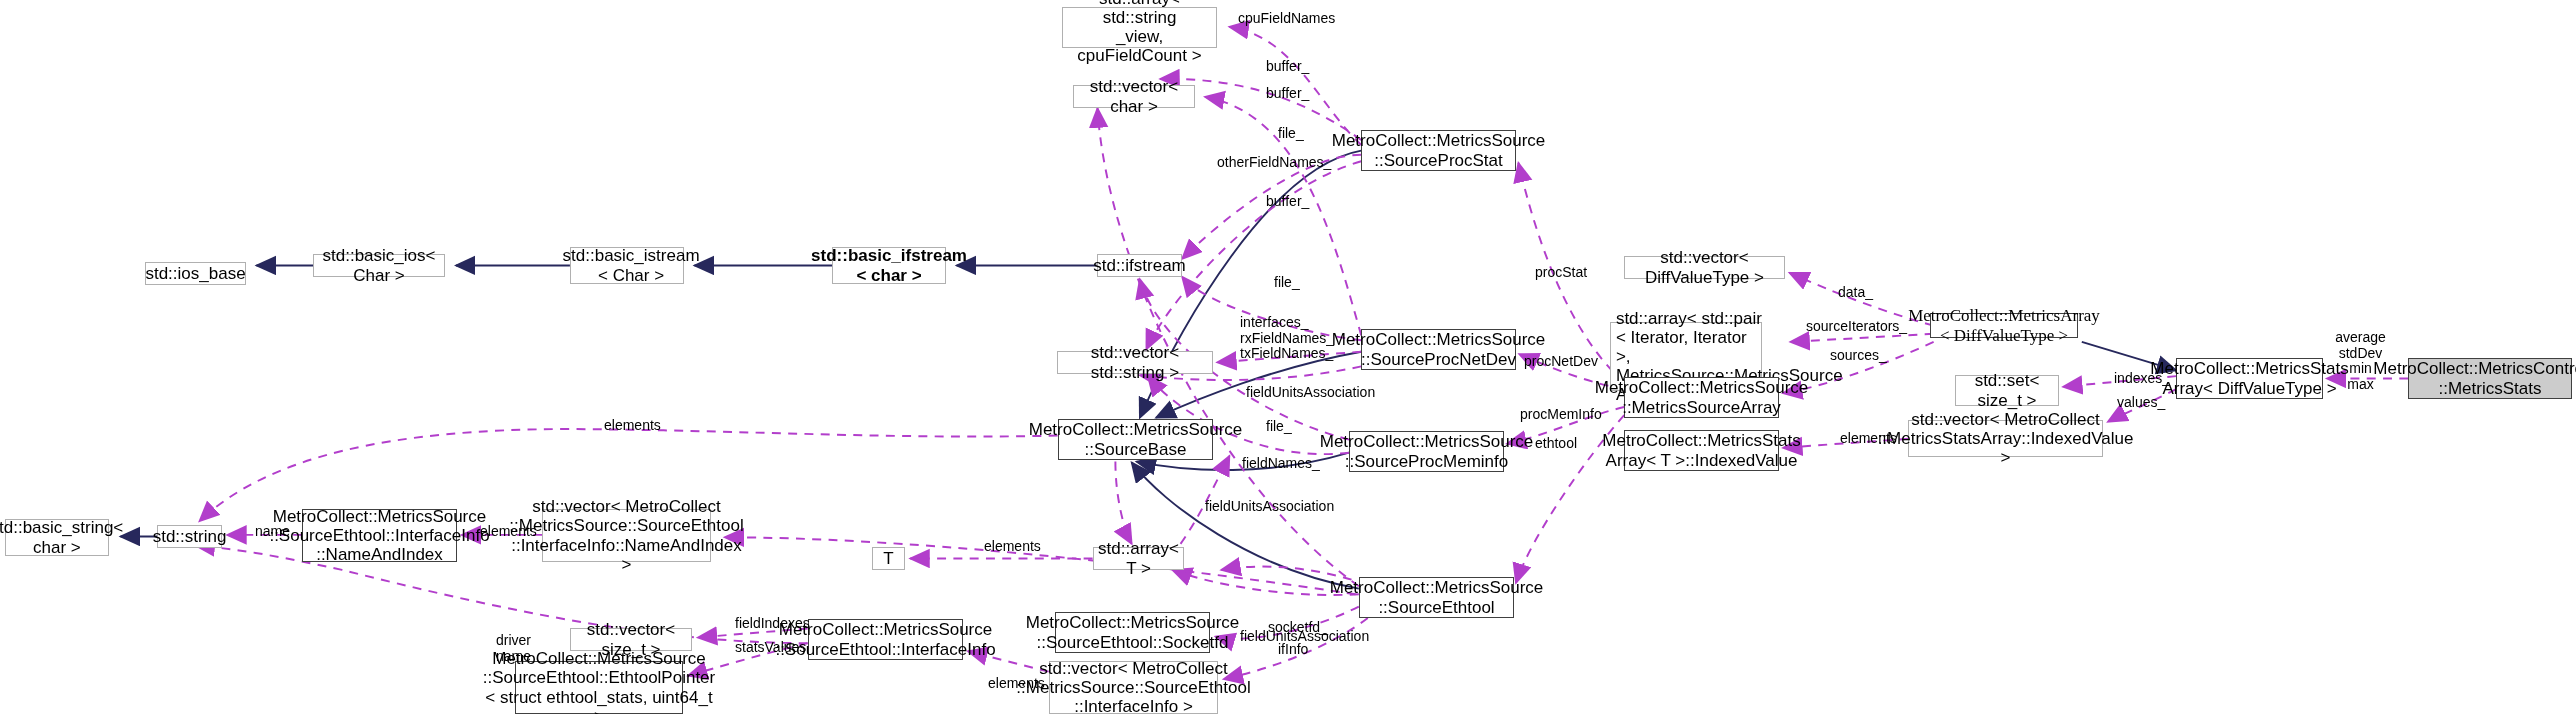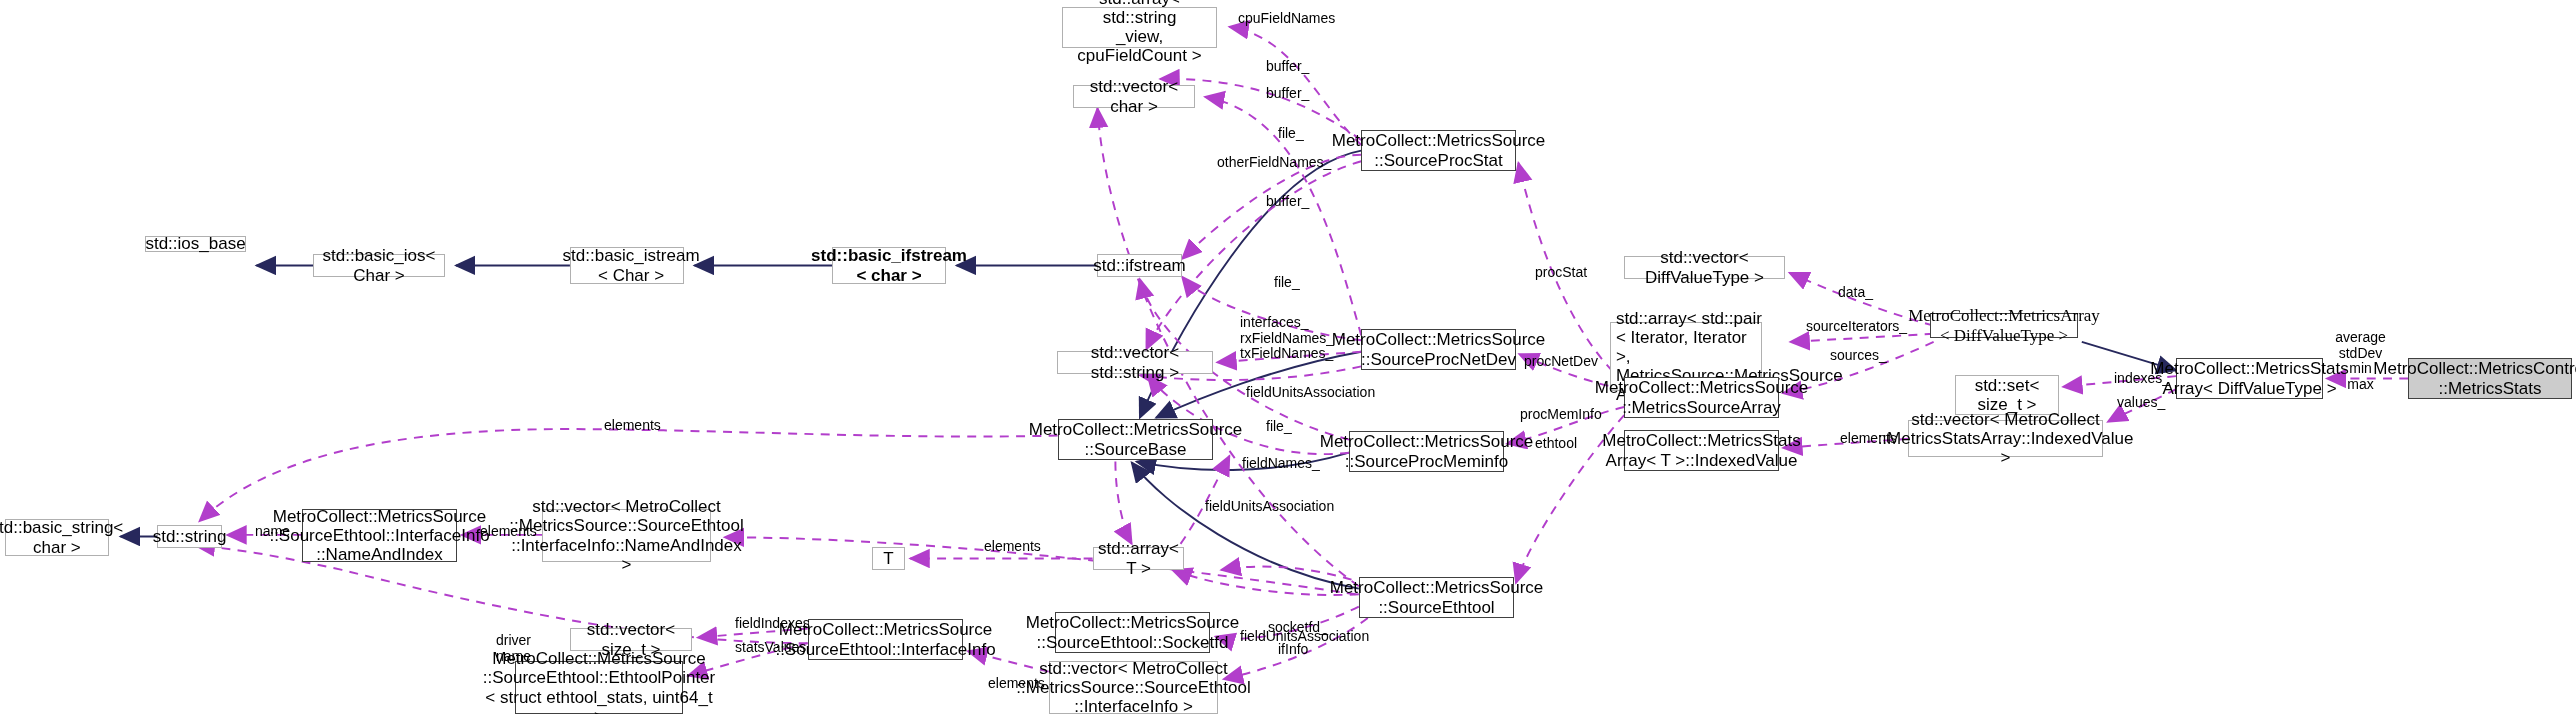--- a/index.html
+++ b/index.html
@@ -143,21 +143,21 @@
   </svg>
 
   <div class="node plain" style="left:1062px;top:6.5px;width:155px;height:41px;"><span>std::array&lt; std::string
 _view, cpuFieldCount &gt;</span></div>
 
   <div class="node plain" style="left:1073px;top:85px;width:122px;height:23px;"><span>std::vector&lt; char &gt;</span></div>
 
   <div class="node strong" style="left:1361px;top:130px;width:155px;height:41px;"><span>MetroCollect::MetricsSource
 ::SourceProcStat</span></div>
 
-  <div class="node plain" style="left:145px;top:236px;width:101px;height:16px;"><span>std::ios_base</span></div>
+  <div class="node plain" style="left:145px;top:262px;width:101px;height:23px;"><span>std::ios_base</span></div>
 
   <div class="node plain" style="left:313px;top:254px;width:132px;height:23px;"><span>std::basic_ios&lt; Char &gt;</span></div>
 
   <div class="node plain" style="left:570px;top:247px;width:114px;height:37px;padding-left:13px;"><span>std::basic_istream
 &lt; Char &gt;</span></div>
 
   <div class="node plain" style="left:832px;top:247px;width:114px;height:37px;font-weight:bold;"><span>std::basic_ifstream
 &lt; char &gt;</span></div>
 
   <div class="node plain" style="left:1097px;top:254px;width:85px;height:23px;"><span>std::ifstream</span></div>
@@ -182,21 +182,21 @@
 
   <div class="node strong" style="left:1624px;top:377px;width:155px;height:41px;"><span>MetroCollect::MetricsSource
 ::MetricsSourceArray</span></div>
 
   <div class="node strong" style="left:1624px;top:430px;width:155px;height:41px;"><span>MetroCollect::MetricsStats
 Array&lt; T &gt;::IndexedValue</span></div>
 
   <div class="node strong" style="left:1930px;top:313px;width:148px;height:25px;font-family:Liberation Serif, serif;"><span>MetroCollect::MetricsArray
 &lt; DiffValueType &gt;</span></div>
 
-  <div class="node plain" style="left:1955px;top:375px;width:104px;height:40px;"><span>std::set&lt; size_t &gt;</span></div>
+  <div class="node plain" style="left:1955px;top:375px;width:104px;height:31px;"><span>std::set&lt; size_t &gt;</span></div>
 
   <div class="node plain" style="left:1908px;top:420px;width:195px;height:37px;"><span>std::vector&lt; MetroCollect
 ::MetricsStatsArray::IndexedValue &gt;</span></div>
 
   <div class="node strong" style="left:2176px;top:358px;width:147px;height:41px;"><span>MetroCollect::MetricsStats
 Array&lt; DiffValueType &gt;</span></div>
 
   <div class="node highlight" style="left:2408px;top:358px;width:164px;height:41px;"><span>MetroCollect::MetricsController
 ::MetricsStats</span></div>
 

